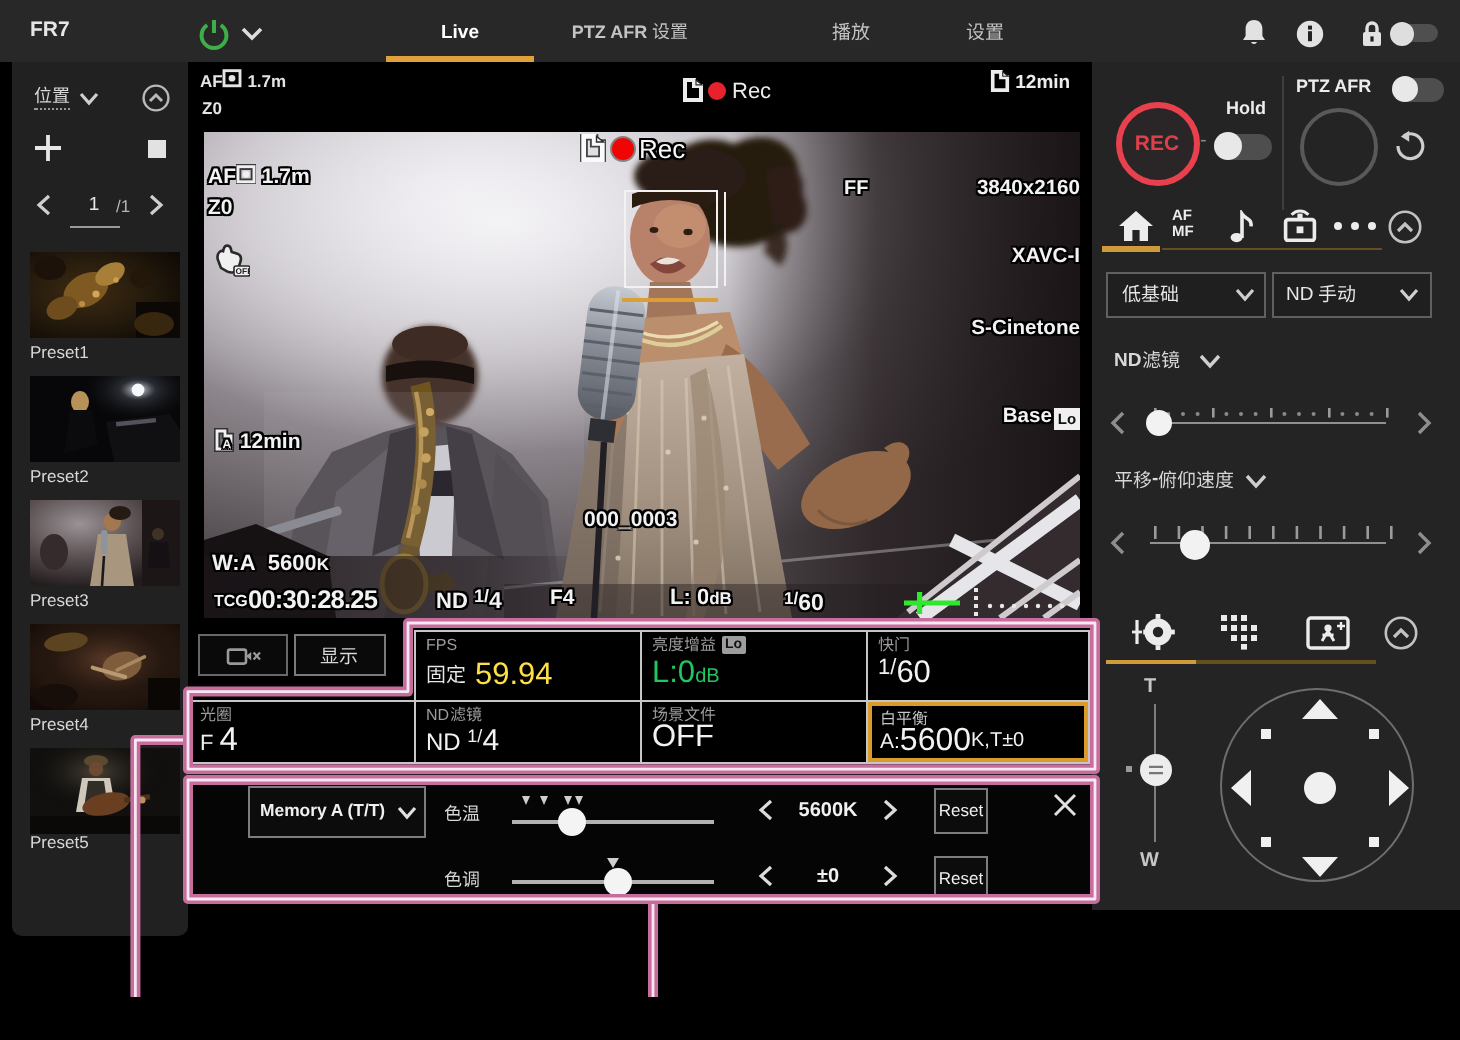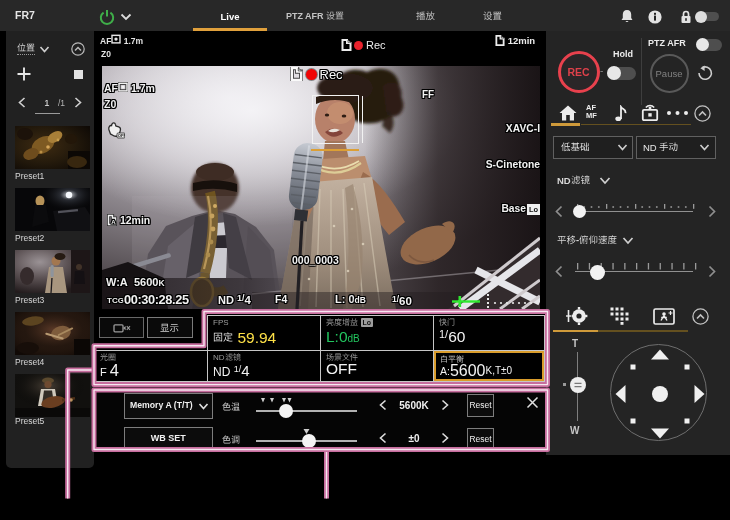--- a/index.html
+++ b/index.html
@@ -367,20 +367,21 @@
  <path d="M2.5 7.5 C2 5 3.5 3.5 5 4.5 L5.5 2.5 C6 1 7.5 1.2 7.8 2.6 L8.3 4.5 L11.5 5.5 C13 6 13 7.5 12.5 9 L11.5 12 C11 13.5 9 14 7 13.2 L4 11.5 Z" fill="#f0f0f0"></path>
  <rect x="10" y="11" width="8" height="5" rx="1" fill="#f0f0f0" stroke="#2a2a2a" stroke-width=".8"></rect>
  <text x="10.8" y="15.2" font-size="4.2" font-weight="bold" fill="#222" font-family="Liberation Sans">OFF</text>
     </svg>
 <div class="ab ol" style="left:289.5px;top:66.5px;font-size:13px;color:#fafafa;"><svg style="vertical-align:-2px" width="13" height="14" viewBox="0 0 11 12">
         <path d="M1.5 1 L6 1 L6 4 L9.5 4 L9.5 11 L1.5 11 Z" fill="none" stroke="#2a2a2a" stroke-width="3.6" opacity=".85"></path>
         <path d="M1.5 1 L6 1 L6 4 L9.5 4 L9.5 11 L1.5 11 Z" fill="none" stroke="#fafafa" stroke-width="2"></path>
         <path d="M7 1 L10 3.4 L7 3.4 Z" fill="#fafafa" stroke="#2a2a2a" stroke-width=".6"></path>
       </svg><span style="display:inline-block;width:11px;height:11px;border-radius:50%;background:#f00505;margin:0 3px 0 3px;vertical-align:-1px;box-shadow:0 0 0 1px rgba(40,40,40,.5);"></span>Rec</div>
 <div class="ab ol w" style="left:422px;top:89px;font-size:10px;">FF</div>
+<div class="ab ol w" style="left:400px;top:88.5px;width:140px;text-align:right;font-size:10.3px;">3840x2160</div>
 <div class="ab ol w" style="left:400px;top:123px;width:140px;text-align:right;font-size:10.3px;">XAVC-I</div>
 <div class="ab ol w" style="left:400px;top:158.5px;width:140px;text-align:right;font-size:10.3px;">S-Cinetone</div>
 <div class="ab ol w" style="left:400px;top:203px;width:126px;text-align:right;font-size:10.3px;">Base</div>
 <div class="ab" style="left:527px;top:203.5px;width:13px;height:11px;background:#f0f0f0;color:#111;font-size:7.5px;font-weight:bold;text-align:center;line-height:11px;">Lo</div>
 <div class="ab ol w" style="left:107px;top:213.5px;font-size:10.5px;"><svg style="vertical-align:-2px" width="10" height="12" viewBox="0 0 10 12">
         <path d="M1.5 1.5 L5.5 1.5 L5.5 4 L8.5 4 L8.5 10.5 L1.5 10.5 Z" fill="none" stroke="#2a2a2a" stroke-width="3.2" opacity=".9"></path>
         <path d="M1.5 1.5 L5.5 1.5 L5.5 4 L8.5 4 L8.5 10.5 L1.5 10.5 Z" fill="none" stroke="#f0f0f0" stroke-width="1.4"></path>
         <text x="4.2" y="10" font-size="6" fill="#f0f0f0" font-family="Liberation Sans">A</text>
       </svg> 12min</div>
 <div class="ab ol w" style="left:106px;top:275.5px;font-size:11px;">W:A&nbsp;&nbsp;5600<span style="font-size:8.5px;">K</span></div>
@@ -418,21 +419,20 @@
 <div class="ab" style="left:557.5px;top:51px;width:42px;height:42px;line-height:42px;text-align:center;font-size:10.5px;font-weight:bold;color:#dd404a;">REC</div>
 <div class="ab" style="left:600px;top:65px;font-size:10px;color:#888;">-</div>
 <div class="ab" style="left:603px;top:49px;width:40px;text-align:center;font-size:9px;font-weight:bold;color:#ececec;">Hold</div>
 <div class="ab" style="left:607px;top:66.5px;width:29px;height:13.5px;border-radius:7px;background:#4e4e4e;"></div>
 <div class="ab" style="left:606.5px;top:65.8px;width:14.5px;height:14.5px;border-radius:50%;background:#e8e8e8;"></div>
 <div class="ab" style="left:640.5px;top:38px;width:1px;height:67px;background:#3e3e3e;"></div>
 <div class="ab" style="left:648px;top:37.5px;font-size:9px;font-weight:bold;color:#ececec;">PTZ AFR</div>
 <div class="ab" style="left:696px;top:38.5px;width:26px;height:12px;border-radius:6px;background:#4e4e4e;"></div>
 <div class="ab" style="left:695.5px;top:37.8px;width:13.5px;height:13.5px;border-radius:50%;background:#e8e8e8;"></div>
 <div class="ab" style="left:649.5px;top:54px;width:39px;height:39px;border-radius:50%;border:2.6px solid #595959;"></div>
-<div class="ab" style="left:649.5px;top:54px;width:39px;height:39px;line-height:39px;text-align:center;font-size:9.5px;color:#828282;">Pause</div>
 <svg class="ab" style="left:697px;top:65px" width="16" height="16" viewBox="0 0 16 16">
  <path d="M5 2.8 A6.2 6.2 0 1 1 2 8" fill="none" stroke="#cdcdcd" stroke-width="1.6"></path>
  <path d="M7.6 0.4 L3.4 3.2 L7.6 5.9 Z" fill="#cdcdcd"></path>
     </svg>
 
 <svg class="ab" style="left:559px;top:105px" width="18" height="16" viewBox="0 0 18 16">
  <path d="M9 0.5 L17.5 8 L15 8 L15 15.5 L10.8 15.5 L10.8 10 L7.2 10 L7.2 15.5 L3 15.5 L3 8 L0.5 8 Z" fill="#ececec"></path>
     </svg>
 <div class="ab" style="left:586px;top:103.5px;font-size:7.5px;font-weight:bold;color:#ececec;line-height:8.5px;">AF<br>MF</div>
 <svg class="ab" style="left:615px;top:104.5px" width="13" height="17" viewBox="0 0 13 17">
@@ -782,21 +782,20 @@
       <path d="M6.5 1.5 L1.5 6 L6.5 10.5" fill="none" stroke="#dcdcdc" stroke-width="1.6"></path>
     </svg>
 <div class="ab" style="left:390px;top:399.5px;width:48px;text-align:center;font-size:10px;font-weight:bold;color:#f0f0f0;">5600K</div>
 <svg class="ab" style="left:441px;top:399px" width="8" height="12" viewBox="0 0 8 12">
       <path d="M1.5 1.5 L6.5 6 L1.5 10.5" fill="none" stroke="#dcdcdc" stroke-width="1.6"></path>
     </svg>
 <div class="ab" style="left:467px;top:394px;width:27px;height:23px;border:1.2px solid #7d7d7d;background:#0c0c0c;color:#f0f0f0;font-size:8.5px;text-align:center;line-height:21px;">Reset</div>
 <svg class="ab" style="left:526px;top:395.5px" width="13" height="13" viewBox="0 0 13 13">
  <path d="M1.5 1.5 L11.5 11.5 M11.5 1.5 L1.5 11.5" stroke="#e0e0e0" stroke-width="1.5"></path>
     </svg>
-<div class="ab" style="left:124px;top:426.5px;width:88.5px;height:22px;border:1.2px solid #7d7d7d;background:#0c0c0c;text-align:center;font-size:9px;font-weight:bold;color:#f0f0f0;line-height:21px;">WB SET</div>
 <div class="ab" style="left:222px;top:435px;">
       <svg style="display:block;" width="18.0" height="9.5" viewBox="0 0 18.0 9.5" fill="#d8d8d8">
         <g transform="translate(0.00,7.92) scale(0.00900,-0.00900)">
           <path d="M474 492V319H243V492ZM547 492H786V319H547ZM598 685C569 643 531 597 494 563H229C268 601 304 642 337 685ZM354 843C284 708 162 587 39 511C53 495 74 457 81 441C111 461 141 484 170 509V81C170 -36 219 -63 378 -63C414 -63 725 -63 765 -63C914 -63 945 -18 963 138C941 142 910 154 890 166C879 34 863 6 764 6C696 6 426 6 373 6C263 6 243 20 243 80V247H786V202H861V563H585C632 611 678 669 712 722L663 757L648 752H383C397 774 410 796 422 818Z"></path>
         </g>
         <g transform="translate(9.00,7.92) scale(0.00900,-0.00900)">
           <path d="M105 772C159 726 226 659 256 615L309 668C277 710 209 774 154 818ZM43 526V454H184V107C184 54 148 15 128 -1C142 -12 166 -37 175 -52C188 -35 212 -15 345 91C331 44 311 0 283 -39C298 -47 327 -68 338 -79C436 57 450 268 450 422V728H856V11C856 -4 851 -9 836 -9C822 -10 775 -10 723 -8C733 -27 744 -58 747 -77C818 -77 861 -76 888 -65C915 -52 924 -30 924 10V795H383V422C383 327 380 216 352 113C344 128 335 149 330 164L257 108V526ZM620 698V614H512V556H620V454H490V397H818V454H681V556H793V614H681V698ZM512 315V35H570V81H781V315ZM570 259H723V138H570Z"></path>
         </g>
       </svg>
     </div>

